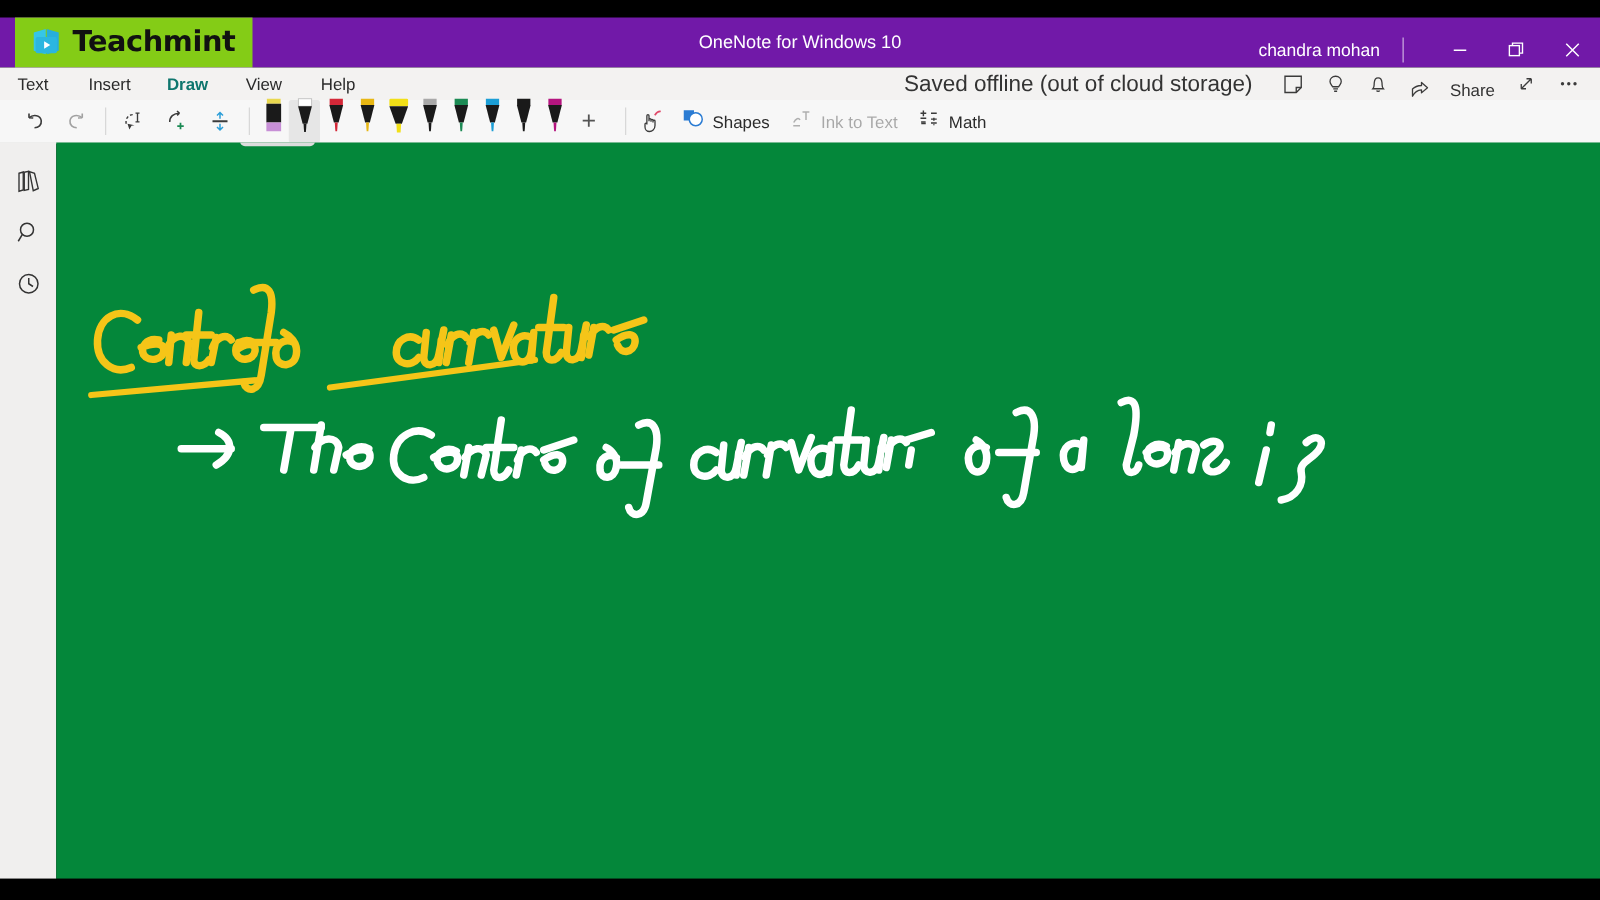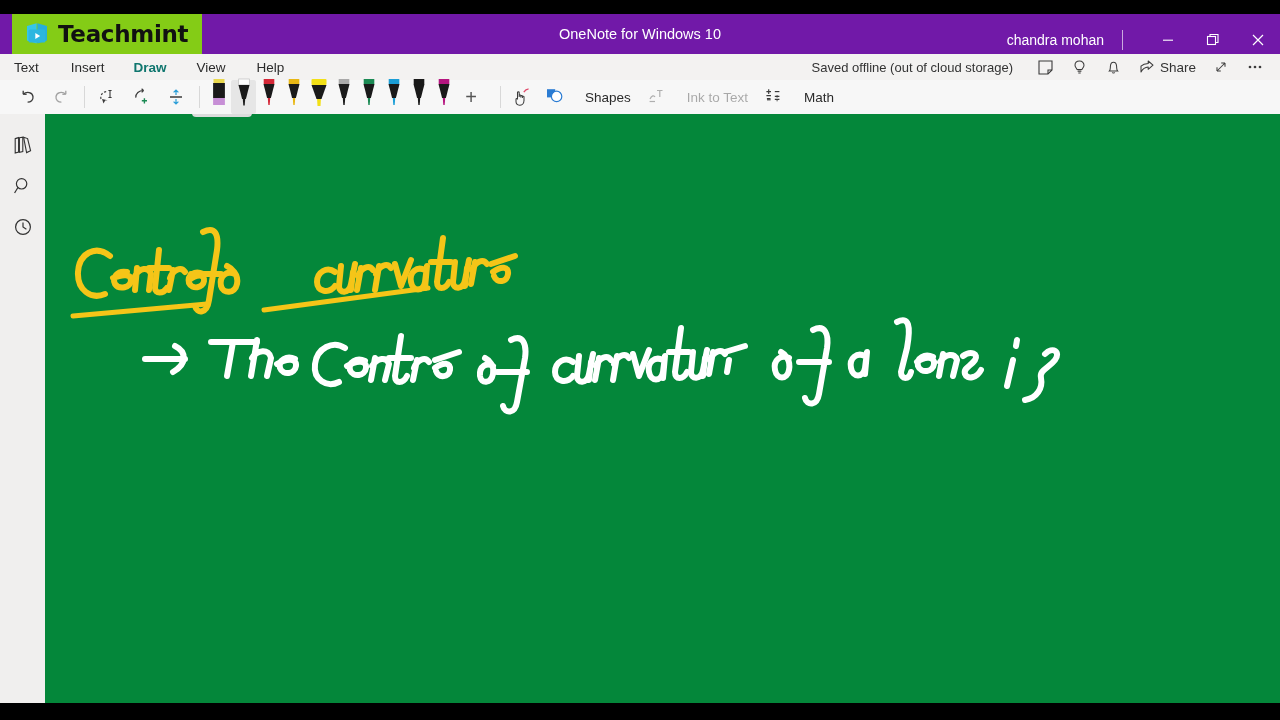--- a/index.html
+++ b/index.html
@@ -53,25 +53,25 @@
   }
   .menu-item.m-home{margin-left:14px;}
   .menu-item.m-insert{margin-left:32px;}
   .menu-item.m-draw{margin-left:29px;color:#0f766e;font-weight:bold;}
   .menu-item.m-view{margin-left:30px;}
   .menu-item.m-help{margin-left:31px;}
 
   .status-area{
     position:absolute;right:8px;top:0;height:26px;display:flex;align-items:center;gap:0;
   }
-  .saved-text{font-size:13px;color:#333;margin-right:16px;}
+  .saved-text{font-size:18px;color:#333;margin-right:16px;}
   .sbtn{
     width:34px;height:26px;display:flex;align-items:center;justify-content:center;color:#333;
   }
-  .share-btn{display:flex;align-items:center;gap:5px;color:#333;font-size:13.5px;padding:0 8px;height:26px;}
+  .share-btn{display:flex;align-items:flex-end;gap:16px;color:#333;font-size:13.5px;padding:0 8px;height:26px;}
 
   
   .toolbar{
     position:absolute;left:0;top:80px;width:1280px;height:34px;
     background:#f7f7f7;display:flex;align-items:center;
     border-bottom:1px solid #e2e2e2;
   }
   .tb-ico{width:34px;height:34px;display:flex;align-items:center;justify-content:center;color:#3b3b3b;}
   .tb-sep{width:1px;height:22px;background:#d8d8d8;margin:0 6px;}
 
@@ -83,21 +83,21 @@
   .pen .body{
     position:absolute;top:-3px;left:50%;transform:translateX(-50%);
   }
   .chev{
     position:absolute;bottom:1px;left:50%;transform:translateX(-50%);
     width:9px;height:5px;
   }
   .plus-btn{width:30px;height:34px;display:flex;align-items:center;justify-content:center;color:#555;font-size:20px;}
 
   .tb-label{font-size:13.5px;color:#2b2b2b;}
-  .tb-group{display:flex;align-items:center;gap:21px;padding:0 8px;height:34px;}
+  .tb-group{display:flex;align-items:center;gap:6px;padding:0 8px;height:34px;}
   .tb-group.disabled{opacity:.38;}
 
   
   .rail{
     position:absolute;left:0;top:114px;width:45px;height:589px;
     background:#f0efee;display:flex;flex-direction:column;align-items:center;padding-top:10px;box-sizing:border-box;
   }
   .rail-ico{width:45px;height:41px;display:flex;align-items:center;justify-content:center;color:#333;}
 
   

